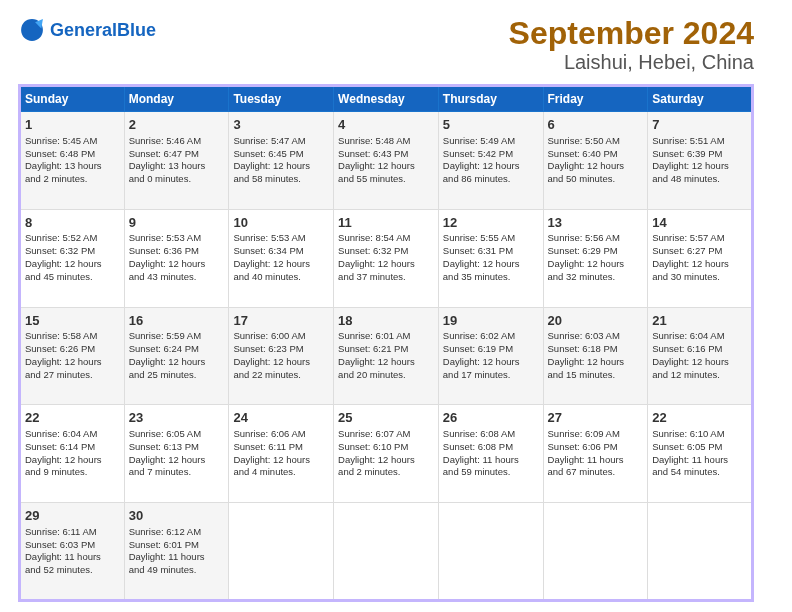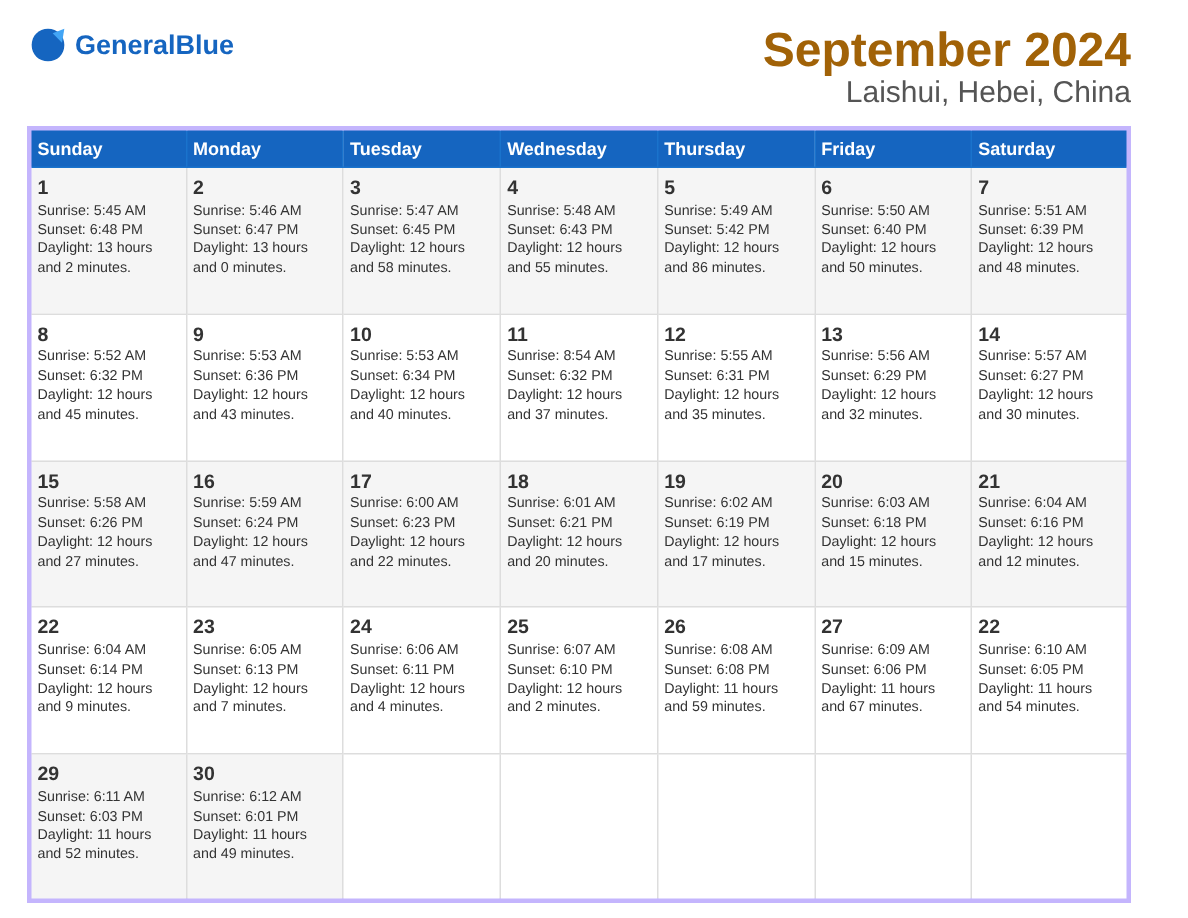--- a/index.html
+++ b/index.html
@@ -140,21 +140,21 @@
           <td><span class="day-num">8</span><span>Sunrise: 5:52 AM</span><br><span>Sunset: 6:32 PM</span><br><span>Daylight: 12 hours</span><br><span>and 45 minutes.</span></td>
           <td><span class="day-num">9</span><span>Sunrise: 5:53 AM</span><br><span>Sunset: 6:36 PM</span><br><span>Daylight: 12 hours</span><br><span>and 43 minutes.</span></td>
           <td><span class="day-num">10</span><span>Sunrise: 5:53 AM</span><br><span>Sunset: 6:34 PM</span><br><span>Daylight: 12 hours</span><br><span>and 40 minutes.</span></td>
           <td><span class="day-num">11</span><span>Sunrise: 8:54 AM</span><br><span>Sunset: 6:32 PM</span><br><span>Daylight: 12 hours</span><br><span>and 37 minutes.</span></td>
           <td><span class="day-num">12</span><span>Sunrise: 5:55 AM</span><br><span>Sunset: 6:31 PM</span><br><span>Daylight: 12 hours</span><br><span>and 35 minutes.</span></td>
           <td><span class="day-num">13</span><span>Sunrise: 5:56 AM</span><br><span>Sunset: 6:29 PM</span><br><span>Daylight: 12 hours</span><br><span>and 32 minutes.</span></td>
           <td><span class="day-num">14</span><span>Sunrise: 5:57 AM</span><br><span>Sunset: 6:27 PM</span><br><span>Daylight: 12 hours</span><br><span>and 30 minutes.</span></td>
         </tr>
         <tr>
           <td><span class="day-num">15</span><span>Sunrise: 5:58 AM</span><br><span>Sunset: 6:26 PM</span><br><span>Daylight: 12 hours</span><br><span>and 27 minutes.</span></td>
-          <td><span class="day-num">16</span><span>Sunrise: 5:59 AM</span><br><span>Sunset: 6:24 PM</span><br><span>Daylight: 12 hours</span><br><span>and 47 minutes.</span></td>
+          <td><span class="day-num">16</span><span>Sunrise: 5:59 AM</span><br><span>Sunset: 6:24 PM</span><br><span>Daylight: 12 hours</span><br><span>and 25 minutes.</span></td>
           <td><span class="day-num">17</span><span>Sunrise: 6:00 AM</span><br><span>Sunset: 6:23 PM</span><br><span>Daylight: 12 hours</span><br><span>and 22 minutes.</span></td>
           <td><span class="day-num">18</span><span>Sunrise: 6:01 AM</span><br><span>Sunset: 6:21 PM</span><br><span>Daylight: 12 hours</span><br><span>and 20 minutes.</span></td>
           <td><span class="day-num">19</span><span>Sunrise: 6:02 AM</span><br><span>Sunset: 6:19 PM</span><br><span>Daylight: 12 hours</span><br><span>and 17 minutes.</span></td>
           <td><span class="day-num">20</span><span>Sunrise: 6:03 AM</span><br><span>Sunset: 6:18 PM</span><br><span>Daylight: 12 hours</span><br><span>and 15 minutes.</span></td>
           <td><span class="day-num">21</span><span>Sunrise: 6:04 AM</span><br><span>Sunset: 6:16 PM</span><br><span>Daylight: 12 hours</span><br><span>and 12 minutes.</span></td>
         </tr>
         <tr>
           <td><span class="day-num">22</span><span>Sunrise: 6:04 AM</span><br><span>Sunset: 6:14 PM</span><br><span>Daylight: 12 hours</span><br><span>and 9 minutes.</span></td>
           <td><span class="day-num">23</span><span>Sunrise: 6:05 AM</span><br><span>Sunset: 6:13 PM</span><br><span>Daylight: 12 hours</span><br><span>and 7 minutes.</span></td>
           <td><span class="day-num">24</span><span>Sunrise: 6:06 AM</span><br><span>Sunset: 6:11 PM</span><br><span>Daylight: 12 hours</span><br><span>and 4 minutes.</span></td>

